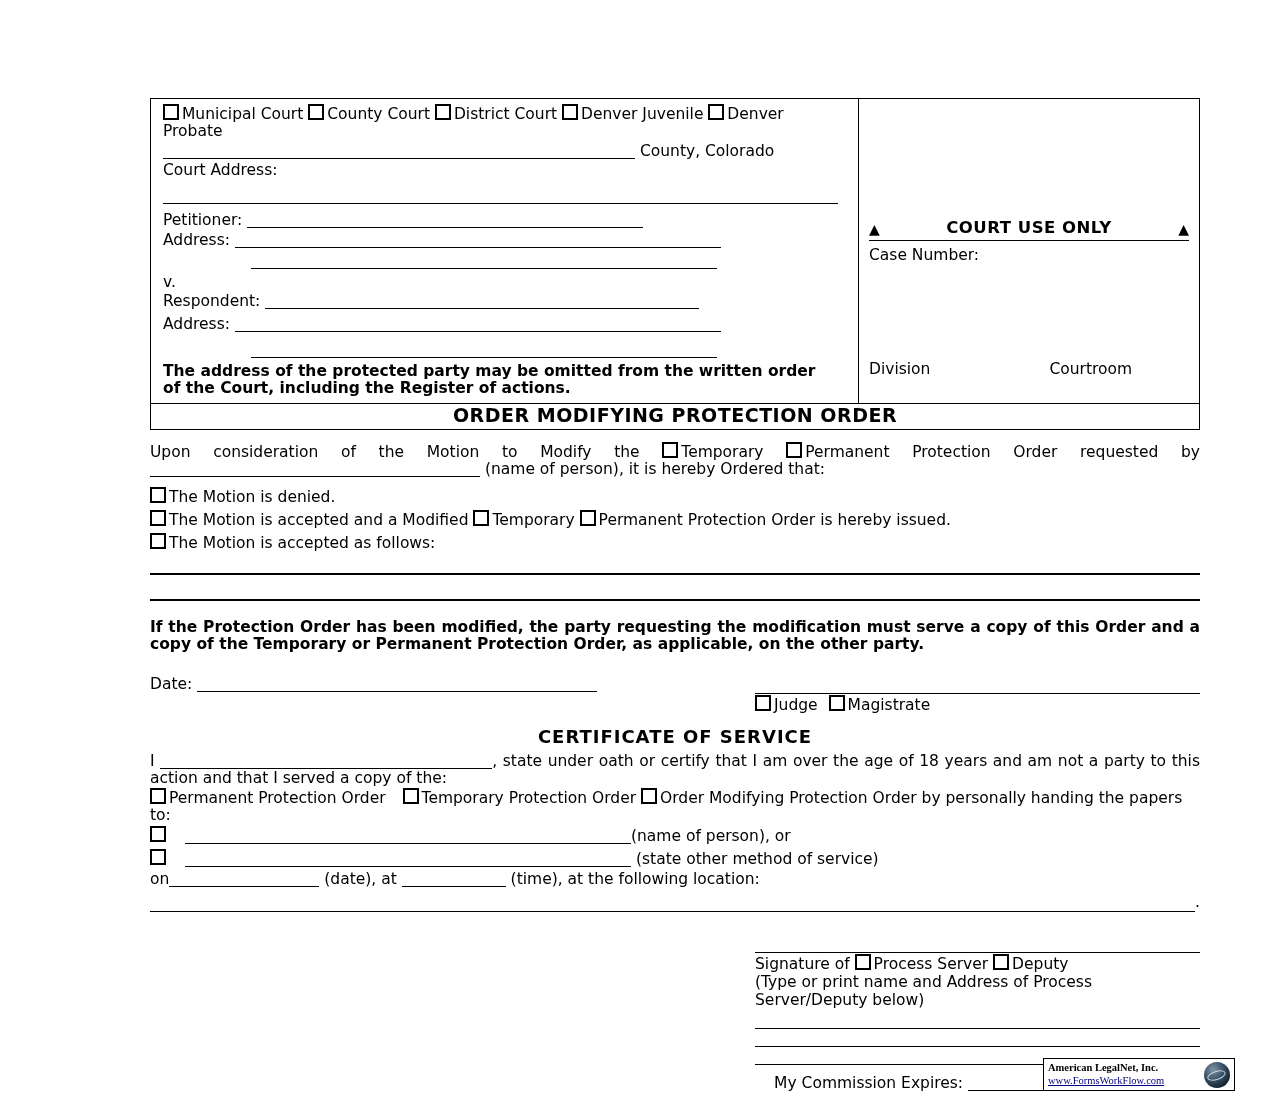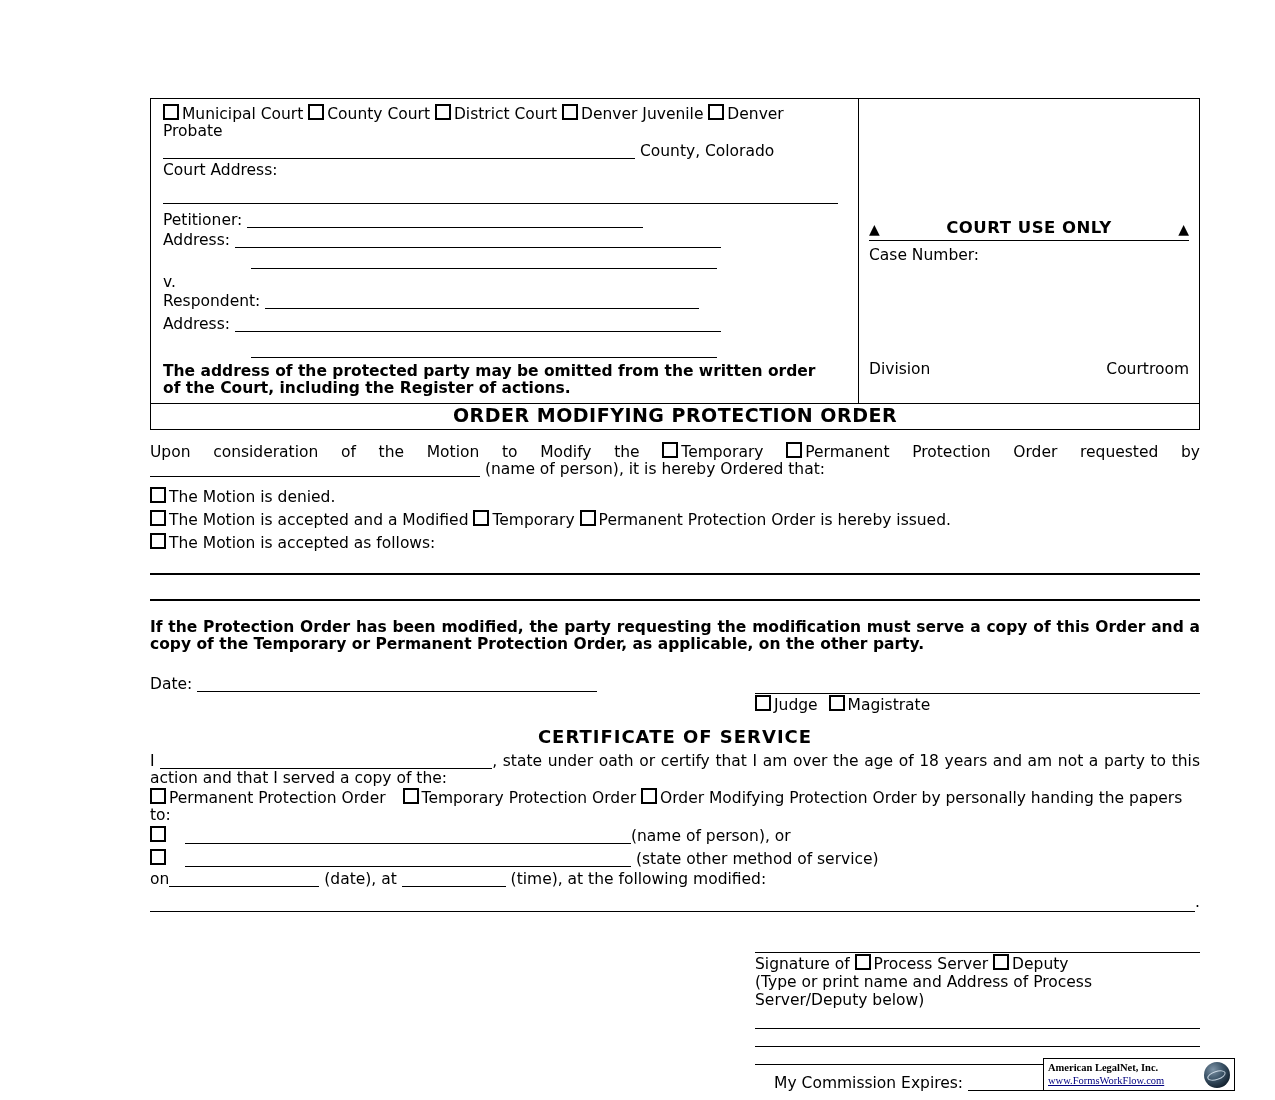--- a/index.html
+++ b/index.html
@@ -30,21 +30,21 @@
   .cap-top{display:flex;align-items:stretch;}
   .cap-left{width:708px;border-right:1.6px solid #000;padding:5px 20px 5px 12px;box-sizing:border-box;}
   .cap-right{flex:1;display:flex;flex-direction:column;padding:0 10px;}
   .cap-title{border-top:1.6px solid #000;text-align:center;font-weight:bold;
              font-size:19px;letter-spacing:.5px;padding:1px 0 3px;}
   .indent-addr{margin-left:88px;}
   .cuo-header{display:flex;justify-content:space-between;align-items:flex-end;
               border-bottom:1.3px solid #000;margin-top:120px;padding-bottom:3px;}
   .cuo-label{font-weight:bold;font-size:16.5px;letter-spacing:.5px;}
   .tri{font-size:14px;}
-  .division-row{display:flex;gap:92px;margin-top:auto;padding-bottom:24px;justify-content:space-between;}
+  .division-row{display:flex;gap:119px;margin-top:auto;padding-bottom:24px;}
   .note{font-weight:bold;}
 
   
   .date-row{display:flex;justify-content:space-between;}
   .right-col{width:445px;}
   .cert-heading{text-align:center;font-weight:bold;font-size:18px;letter-spacing:1px;}
   .cb-row .blank{margin-left:16px;}
   .location-line{display:flex;align-items:flex-end;}
   .flexfill{flex:1;}
   .sig-block{width:445px;margin-left:605px;}
@@ -202,21 +202,21 @@
 
     <div class="cb-row mt3">
       <span class="cb"></span><span class="blank" style="width:446px"></span>
       <span>(state other method of service)</span>
     </div>
 
     <div class="mt3">
       <span>on</span><span class="blank" style="width:150px"></span>
       <span>(date), at</span>
       <span class="blank" style="width:104px"></span>
-      <span>(time), at the following modified:</span>
+      <span>(time), at the following location:</span>
     </div>
 
     <div class="location-line mt6">
       <span class="blank flexfill"></span>
         <span>.</span>
     </div>
 
     <div class="sig-block mt16">
       <div class="sigline"></div>
       <div class="mt1">

